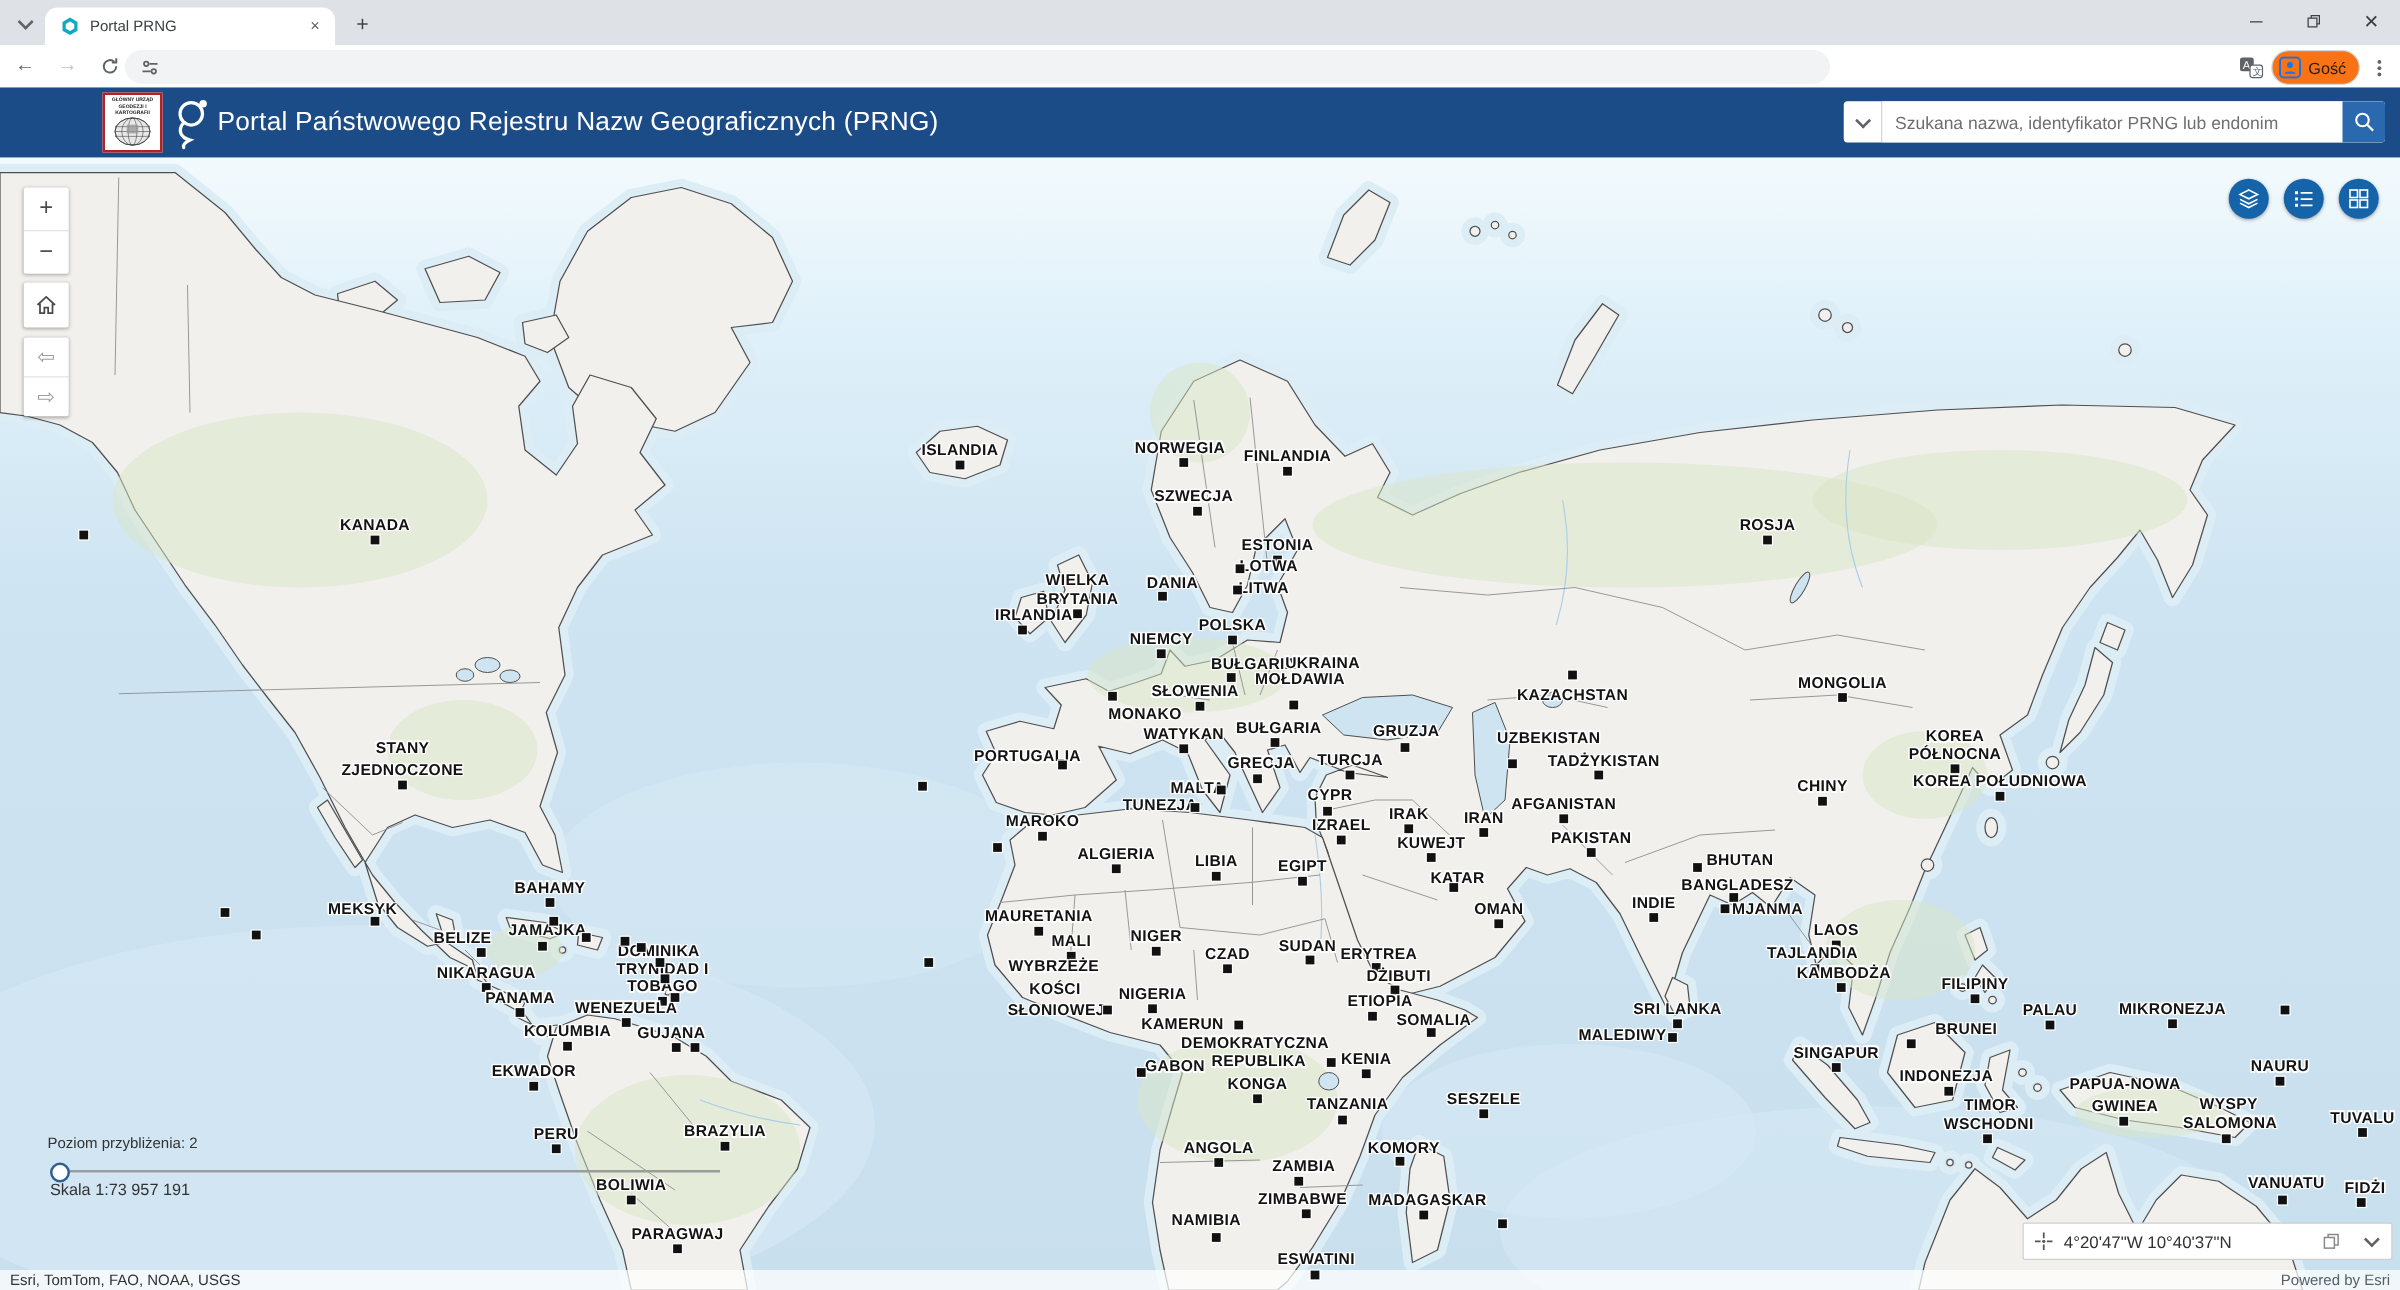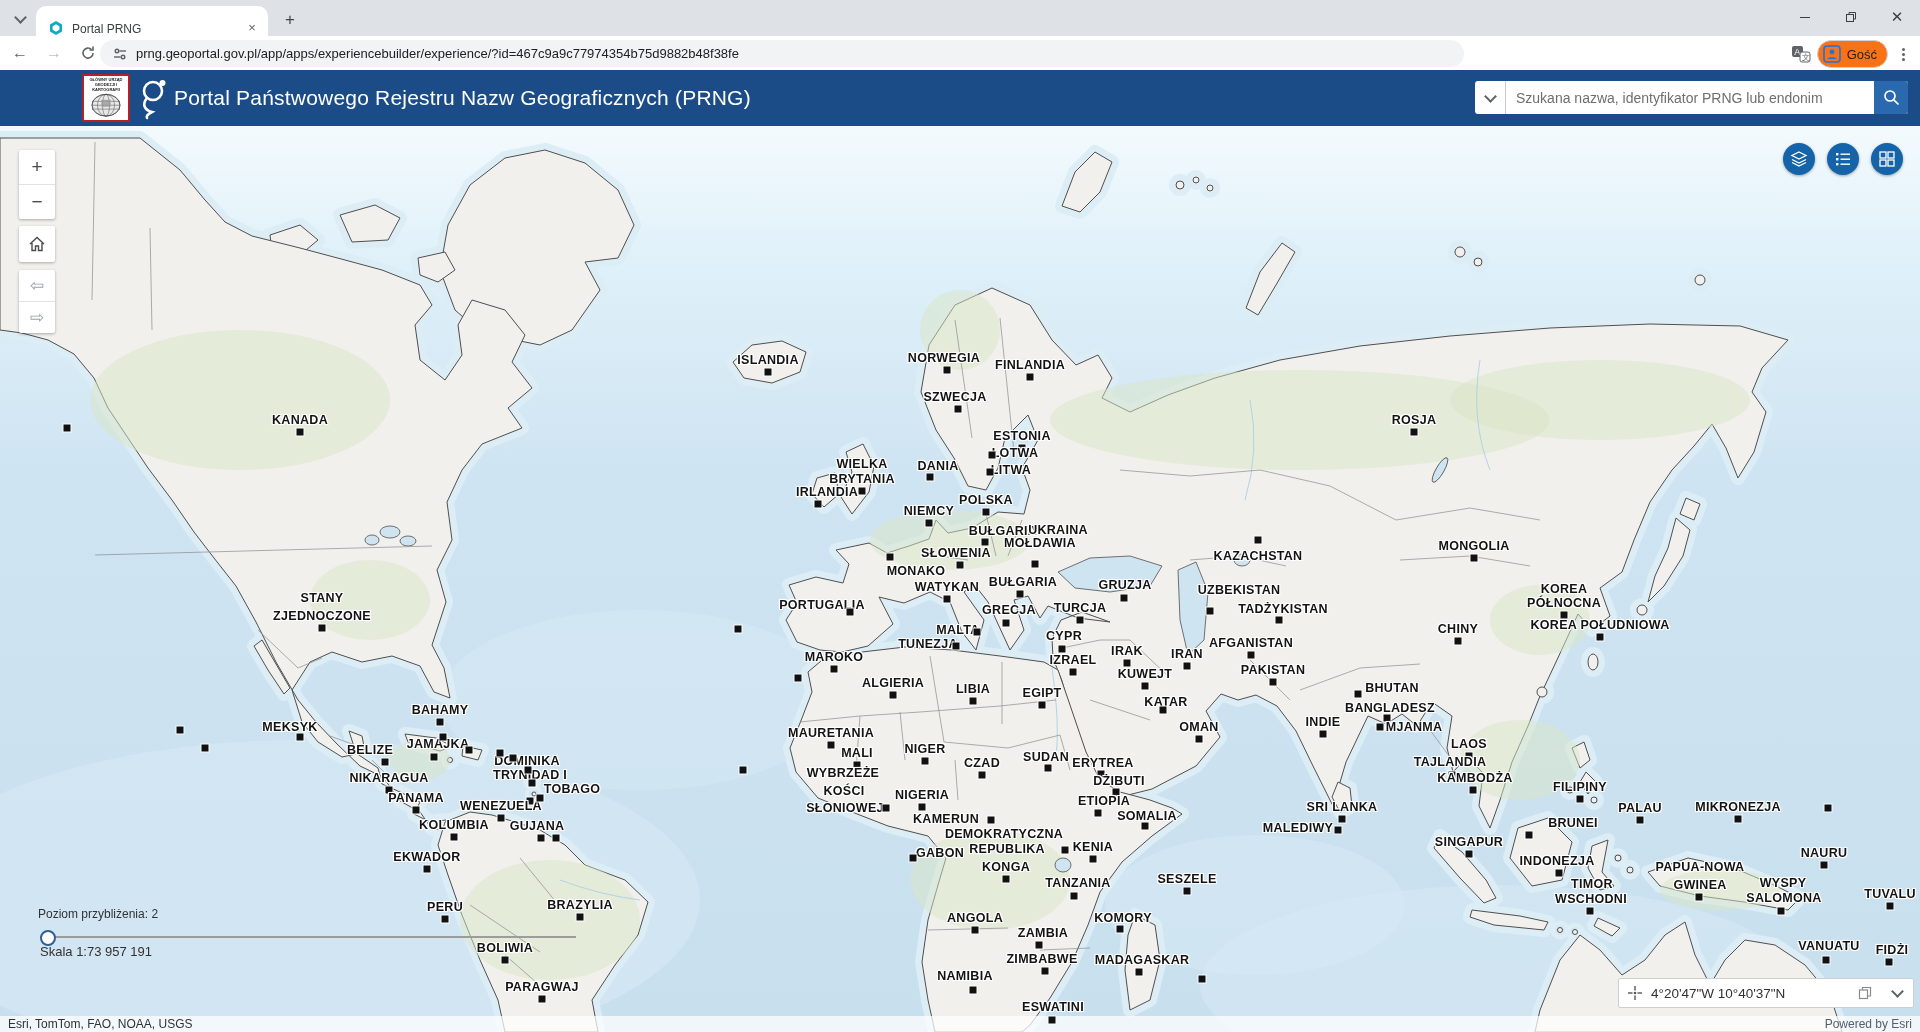--- a/index.html
+++ b/index.html
@@ -7,21 +7,21 @@
   .screen{position:relative;width:1920px;height:1032px;overflow:hidden;
           font-family:"Liberation Sans",sans-serif;background:#cfe4f1;}
 
   
   .tabstrip{position:absolute;left:0;top:0;width:1920px;height:36px;background:#dee1e6;}
   .tabsearch{position:absolute;left:10px;top:9px;width:20px;height:20px;border-radius:50%;
              display:flex;align-items:center;justify-content:center;}
   .chev{width:7px;height:7px;border-right:2px solid #5f6368;border-bottom:2px solid #5f6368;
         transform:rotate(45deg);margin-top:-3px;}
   .tab{position:absolute;left:36px;top:6px;width:232px;height:30px;background:#fff;
-       border-radius:10px 10px 0 0;display:flex;align-items:flex-end;padding:0 8px;box-sizing:border-box;}
+       border-radius:10px 10px 0 0;display:flex;align-items:center;padding:0 8px;box-sizing:border-box;}
   .tab .favicon{width:16px;height:16px;margin:0 8px 0 4px;flex:0 0 auto;}
   .tab .title{font-size:12px;color:#3c4043;flex:1;white-space:nowrap;overflow:hidden;}
   .tab .close{width:16px;height:16px;border-radius:50%;display:flex;align-items:center;justify-content:center;
               color:#5f6368;font-size:13px;line-height:16px;}
   .newtab{position:absolute;left:280px;top:10px;width:20px;height:20px;color:#44474a;font-size:17px;
           display:flex;align-items:center;justify-content:center;}
   .wincontrols{position:absolute;right:0;top:0;height:34px;display:flex;}
   .winbtn{width:46px;height:34px;display:flex;align-items:center;justify-content:center;color:#3c4043;}
   .minbar{width:10px;height:1px;background:#3c4043;}
   .closex{font-size:15px;}
@@ -147,21 +147,20 @@
           <path d="M13 1.5 V5 H9.5" fill="none" stroke="#5f6368" stroke-width="1.6"></path>
         </svg>
     </div>
     <div class="urlpill">
       <svg width="16" height="16" viewBox="0 0 16 16">
           <circle cx="5" cy="5" r="1.8" fill="none" stroke="#5f6368" stroke-width="1.4"></circle>
           <line x1="7.5" y1="5" x2="14" y2="5" stroke="#5f6368" stroke-width="1.4"></line>
           <circle cx="11" cy="11" r="1.8" fill="none" stroke="#5f6368" stroke-width="1.4"></circle>
           <line x1="2" y1="11" x2="8.5" y2="11" stroke="#5f6368" stroke-width="1.4"></line>
         </svg>
-      <span class="urltext">prng.geoportal.gov.pl/app/apps/experiencebuilder/experience/?id=467c9a9c77974354b75d9882b48f38fe</span>
     </div>
     <div class="right-tools">
       <svg width="20" height="20" viewBox="0 0 20 20">
           <rect x="1" y="2" width="11" height="11" rx="2" fill="#5f6368"></rect>
           <text x="3.2" y="11" font-size="9" fill="#fff" font-family="Liberation Sans, sans-serif">A</text>
           <rect x="9" y="8" width="10" height="10" rx="2" fill="#fff" stroke="#5f6368"></rect>
           <text x="11" y="16" font-size="8" fill="#5f6368" font-family="Liberation Sans, sans-serif">文</text>
         </svg>
       <div class="profile">
         <svg width="18" height="18" viewBox="0 0 18 18">
@@ -456,21 +455,21 @@
       <span class="clabel" style="left: 290px; top: 727px;">MEKSYK</span>
       <i class="cmark" style="left: 300px; top: 737px;"></i>
       <span class="clabel" style="left: 440px; top: 710px;">BAHAMY</span>
       <i class="cmark" style="left: 440px; top: 722px;"></i>
       <span class="clabel" style="left: 370px; top: 750px;">BELIZE</span>
       <i class="cmark" style="left: 385px; top: 762px;"></i>
       <span class="clabel" style="left: 438px; top: 744px;">JAMAJKA</span>
       <i class="cmark" style="left: 434px; top: 757px;"></i>
       <span class="clabel" style="left: 527px; top: 761px;">DOMINIKA</span>
       <span class="clabel" style="left: 530px; top: 775px;">TRYNIDAD I</span>
-      <span class="clabel" style="left: 530px; top: 789px; margin-left: 42px;">TOBAGO</span>
+      <span class="clabel" style="left: 530px; top: 789px;">TOBAGO</span>
       <i class="cmark" style="left: 530px; top: 801px;"></i>
       <span class="clabel" style="left: 389px; top: 778px;">NIKARAGUA</span>
       <i class="cmark" style="left: 389px; top: 790px;"></i>
       <span class="clabel" style="left: 416px; top: 798px;">PANAMA</span>
       <i class="cmark" style="left: 416px; top: 810px;"></i>
       <span class="clabel" style="left: 501px; top: 806px;">WENEZUELA</span>
       <i class="cmark" style="left: 501px; top: 818px;"></i>
       <span class="clabel" style="left: 454px; top: 825px;">KOLUMBIA</span>
       <i class="cmark" style="left: 454px; top: 837px;"></i>
       <span class="clabel" style="left: 537px; top: 826px;">GUJANA</span>

